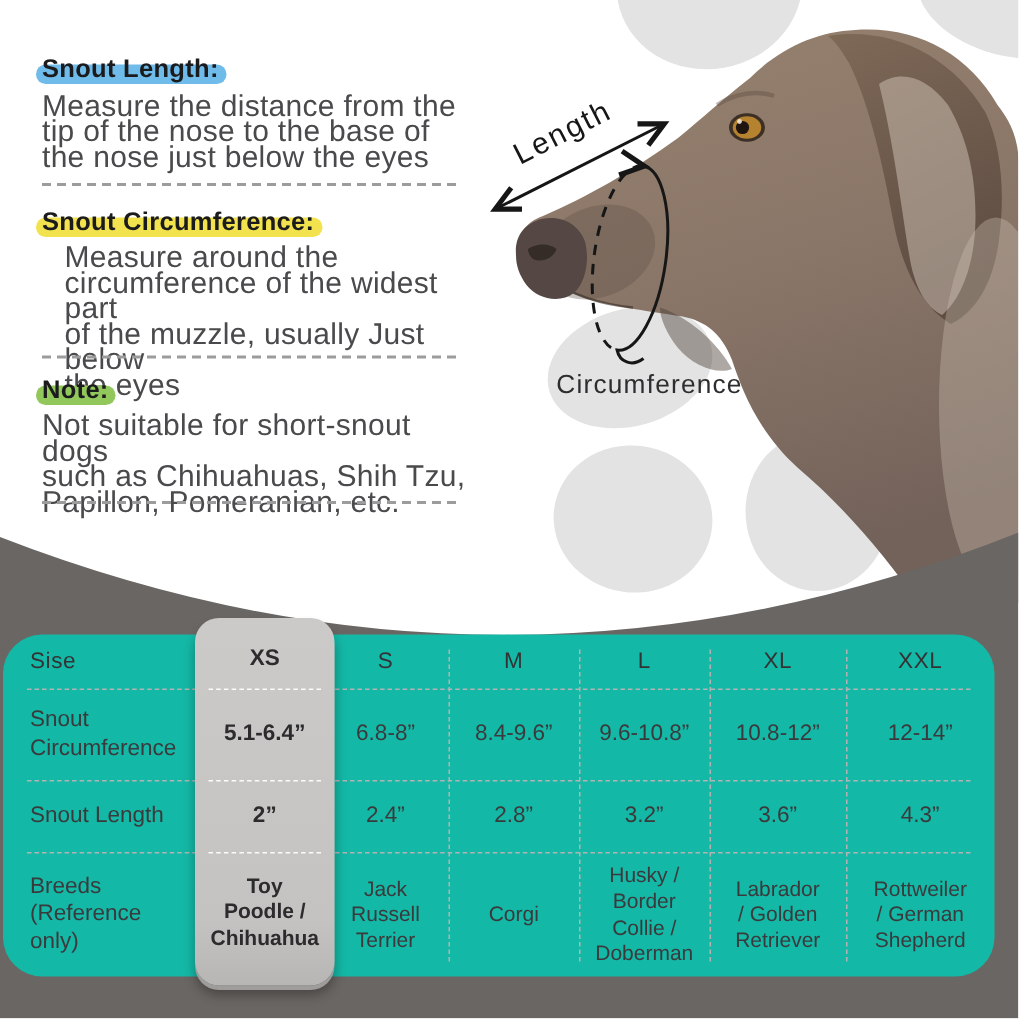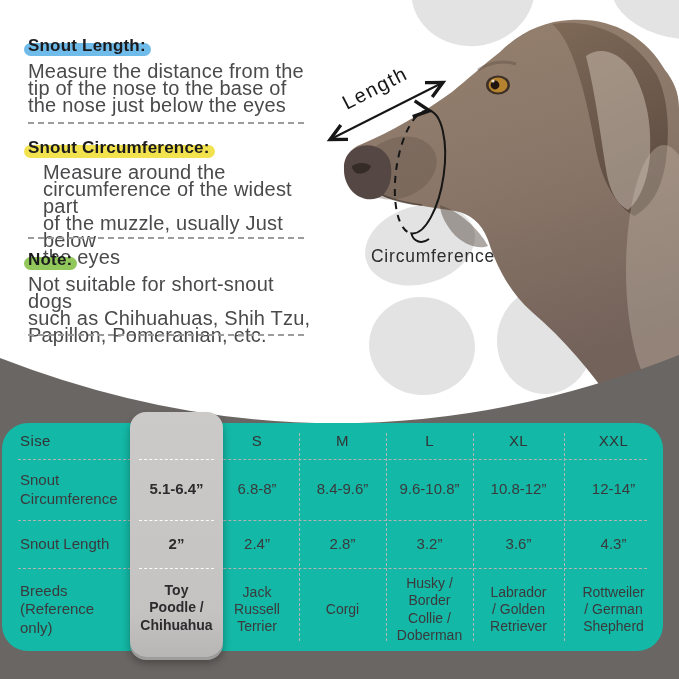--- a/index.html
+++ b/index.html
@@ -212,20 +212,21 @@
 Doberman</div>
     <div class="cell breeds" style="left:562px;top:145px;width:99px;height:83px;">Rottweiler
 / German
 Shepherd</div>
   </div>
 
   <div class="xs-tab">
     <div class="t-dash" style="top:47px;"></div>
     <div class="t-dash" style="top:108px;"></div>
     <div class="t-dash" style="top:156px;"></div>
+    <div class="cell" style="top:7px;height:40px;">XS</div>
     <div class="cell" style="top:47px;height:61px;">5.1-6.4”</div>
     <div class="cell" style="top:108px;height:48px;">2”</div>
     <div class="cell breeds" style="top:156px;height:80px;">Toy
 Poodle /
 Chihuahua</div>
   </div>
 
 </div>
 
 </body></html>

